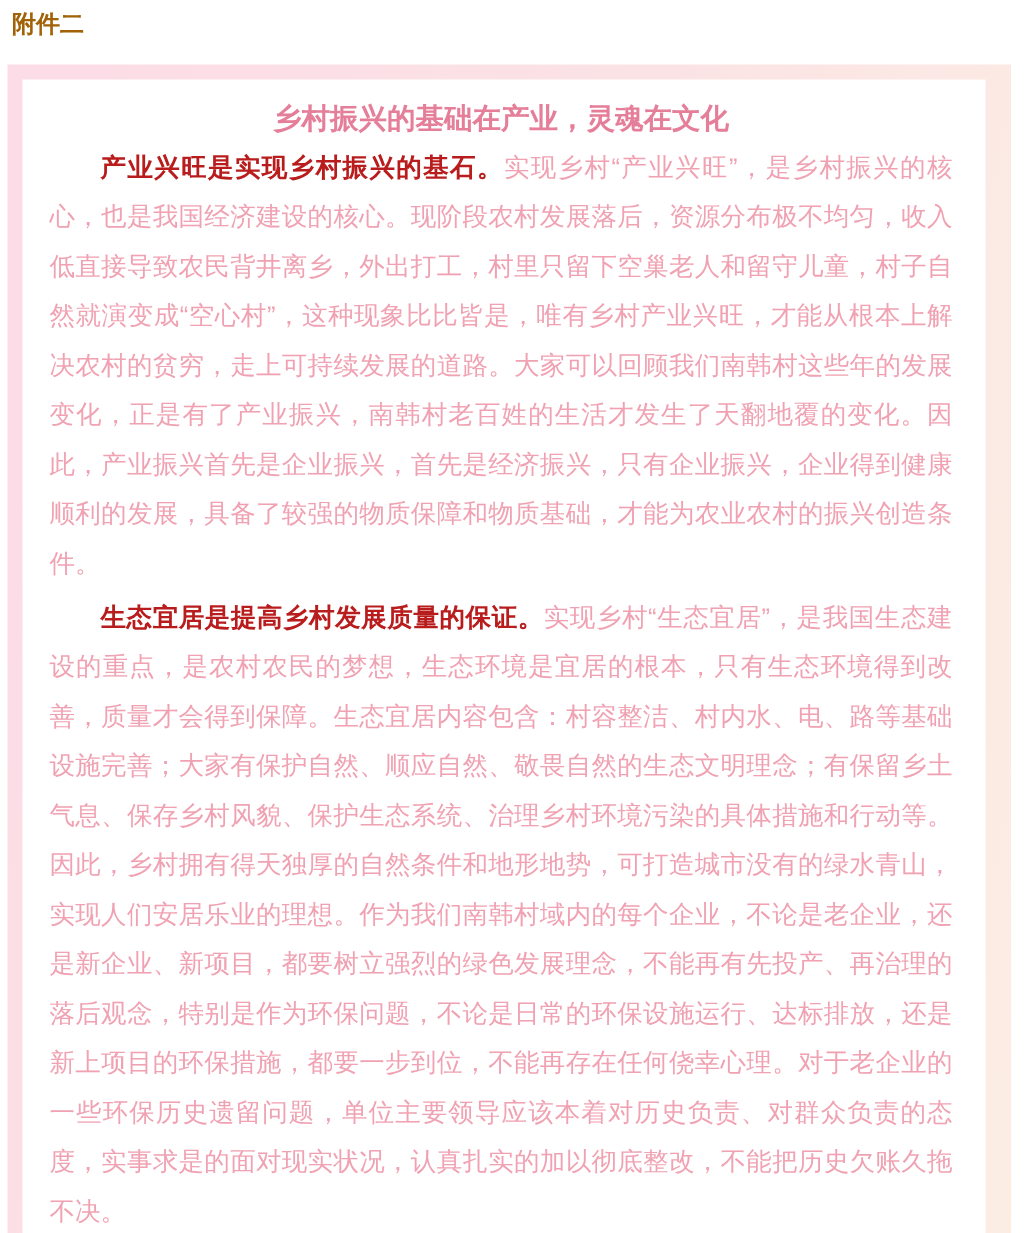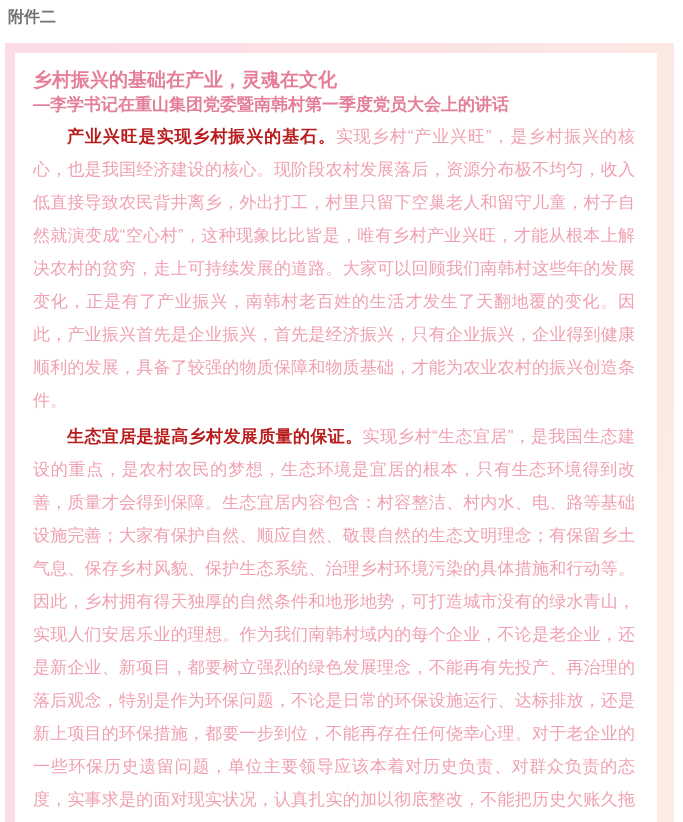--- a/index.html
+++ b/index.html
@@ -7,40 +7,40 @@
     padding: 0;
     background: #ffffff;
     width: 683px;
     height: 822px;
     overflow: hidden;
     font-family: "Liberation Sans", "DejaVu Sans", sans-serif;
   }
   .attachment-label {
     font-size: 16px;
     font-weight: bold;
-    color: #737373;
+    color: #a16207;
     padding: 7px 0 0 8px;
     line-height: 20px;
   }
   .doc-frame {
     margin: 16px 9px 0 5px;
     height: 779px;
     box-sizing: border-box;
     background: linear-gradient(100deg, #fcdce7 0%, #fbe2e5 50%, #fcede3 100%);
     padding: 10px 17px 0 10px;
   }
   .doc-sheet {
     background: #ffffff;
     height: 100%;
     box-sizing: border-box;
     padding: 14px 22px 0 18px;
     overflow: hidden;
   }
   .doc-title {
-    text-align: left;
+    text-align: center;
     color: #e57e99;
     font-weight: bold;
     font-size: 19px;
     line-height: 25px;
     margin: 0;
   }
   .doc-subtitle {
     color: #e57e99;
     font-weight: bold;
     font-size: 17px;
@@ -63,21 +63,20 @@
 </head>
 <body>
 
 <div class="attachment-label">附件二</div>
 
 <div class="doc-frame">
   <div class="doc-sheet">
 
     <h1 class="doc-title">乡村振兴的基础在产业，灵魂在文化</h1>
 
-    <div class="doc-subtitle">—李学书记在重山集团党委暨南韩村第一季度党员大会上的讲话</div>
 
 
     <p class="para"><span class="lead">产业兴旺是实现乡村振兴的基石。</span><span>实现乡村“产业兴旺”，是乡村振兴的核心，也是我国经济建设的核心。现阶段农村发展落后，资源分布极不均匀，收入低直接导致农民背井离乡，外出打工，村里只留下空巢老人和留守儿童，村子自然就演变成“空心村”，这种现象比比皆是，唯有乡村产业兴旺，才能从根本上解决农村的贫穷，走上可持续发展的道路。大家可以回顾我们南韩村这些年的发展变化，正是有了产业振兴，南韩村老百姓的生活才发生了天翻地覆的变化。因此，产业振兴首先是企业振兴，首先是经济振兴，只有企业振兴，企业得到健康顺利的发展，具备了较强的物质保障和物质基础，才能为农业农村的振兴创造条件。</span></p>
 
     <p class="para"><span class="lead">生态宜居是提高乡村发展质量的保证。</span><span>实现乡村“生态宜居”，是我国生态建设的重点，是农村农民的梦想，生态环境是宜居的根本，只有生态环境得到改善，质量才会得到保障。生态宜居内容包含：村容整洁、村内水、电、路等基础设施完善；大家有保护自然、顺应自然、敬畏自然的生态文明理念；有保留乡土气息、保存乡村风貌、保护生态系统、治理乡村环境污染的具体措施和行动等。因此，乡村拥有得天独厚的自然条件和地形地势，可打造城市没有的绿水青山，实现人们安居乐业的理想。作为我们南韩村域内的每个企业，不论是老企业，还是新企业、新项目，都要树立强烈的绿色发展理念，不能再有先投产、再治理的落后观念，特别是作为环保问题，不论是日常的环保设施运行、达标排放，还是新上项目的环保措施，都要一步到位，不能再存在任何侥幸心理。对于老企业的一些环保历史遗留问题，单位主要领导应该本着对历史负责、对群众负责的态度，实事求是的面对现实状况，认真扎实的加以彻底整改，不能把历史欠账久拖不决。</span></p>
 
   </div>
 </div>
 
 </body></html>

